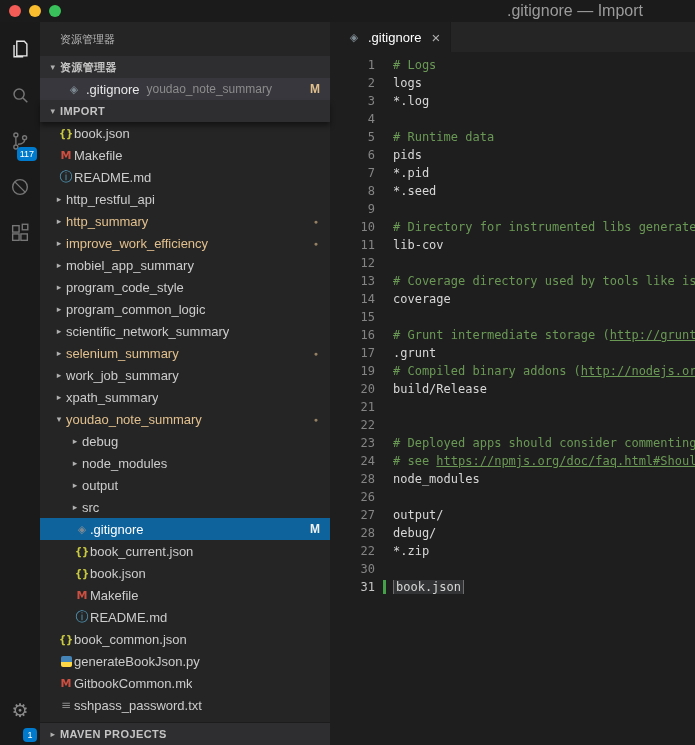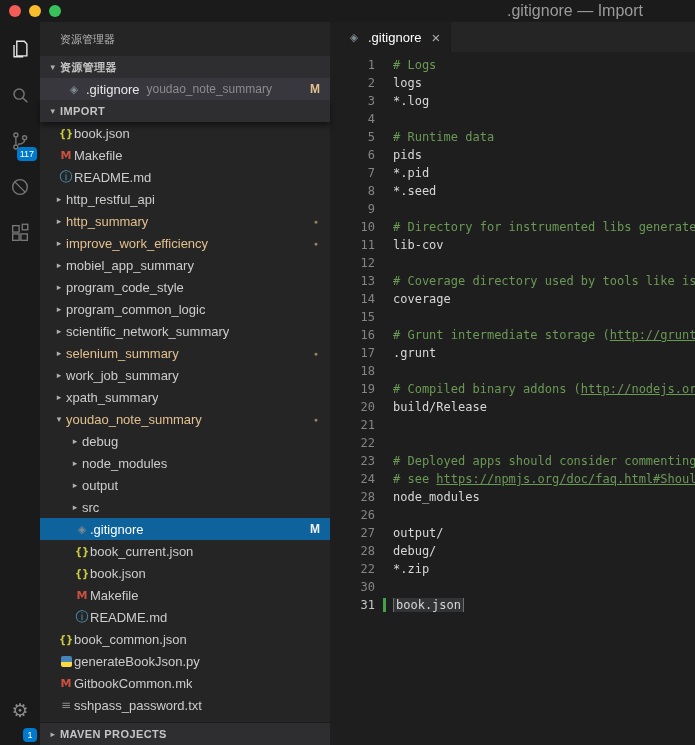--- a/index.html
+++ b/index.html
@@ -310,21 +310,20 @@
           <div class="cline"><span class="ln">8</span><span class="gut"></span><span class="ct"><span class="t-p">*.seed</span></span></div>
           <div class="cline"><span class="ln">9</span><span class="gut"></span><span class="ct"></span></div>
           <div class="cline"><span class="ln">10</span><span class="gut"></span><span class="ct"><span class="t-c"># Directory for instrumented libs generated by jscoverage/JSCover</span></span></div>
           <div class="cline"><span class="ln">11</span><span class="gut"></span><span class="ct"><span class="t-p">lib-cov</span></span></div>
           <div class="cline"><span class="ln">12</span><span class="gut"></span><span class="ct"></span></div>
           <div class="cline"><span class="ln">13</span><span class="gut"></span><span class="ct"><span class="t-c"># Coverage directory used by tools like istanbul</span></span></div>
           <div class="cline"><span class="ln">14</span><span class="gut"></span><span class="ct"><span class="t-p">coverage</span></span></div>
           <div class="cline"><span class="ln">15</span><span class="gut"></span><span class="ct"></span></div>
           <div class="cline"><span class="ln">16</span><span class="gut"></span><span class="ct"><span class="t-c"># Grunt intermediate storage (</span><span class="t-l">http://gruntjs.com/creating-plugins#storing-task-files</span></span></div>
           <div class="cline"><span class="ln">17</span><span class="gut"></span><span class="ct"><span class="t-p">.grunt</span></span></div>
-          <div class="cline"><span class="ln">18</span><span class="gut"></span><span class="ct"></span></div>
           <div class="cline"><span class="ln">19</span><span class="gut"></span><span class="ct"><span class="t-c"># Compiled binary addons (</span><span class="t-l">http://nodejs.org/api/addons.html</span></span></div>
           <div class="cline"><span class="ln">20</span><span class="gut"></span><span class="ct"><span class="t-p">build/Release</span></span></div>
           <div class="cline"><span class="ln">21</span><span class="gut"></span><span class="ct"></span></div>
           <div class="cline"><span class="ln">22</span><span class="gut"></span></div>
           <div class="cline"><span class="ln">23</span><span class="gut"></span><span class="ct"><span class="t-c"># Deployed apps should consider commenting this line out:</span></span></div>
           <div class="cline"><span class="ln">24</span><span class="gut"></span><span class="ct"><span class="t-c"># see </span><span class="t-l">https://npmjs.org/doc/faq.html#Should-I-check-my-node_modules-folder-into-git</span></span></div>
           <div class="cline"><span class="ln">28</span><span class="gut"></span><span class="ct"><span class="t-p">node_modules</span></span></div>
           <div class="cline"><span class="ln">26</span><span class="gut"></span><span class="ct"></span></div>
           <div class="cline"><span class="ln">27</span><span class="gut"></span><span class="ct"><span class="t-p">output/</span></span></div>
           <div class="cline"><span class="ln">28</span><span class="gut"></span><span class="ct"><span class="t-p">debug/</span></span></div>

